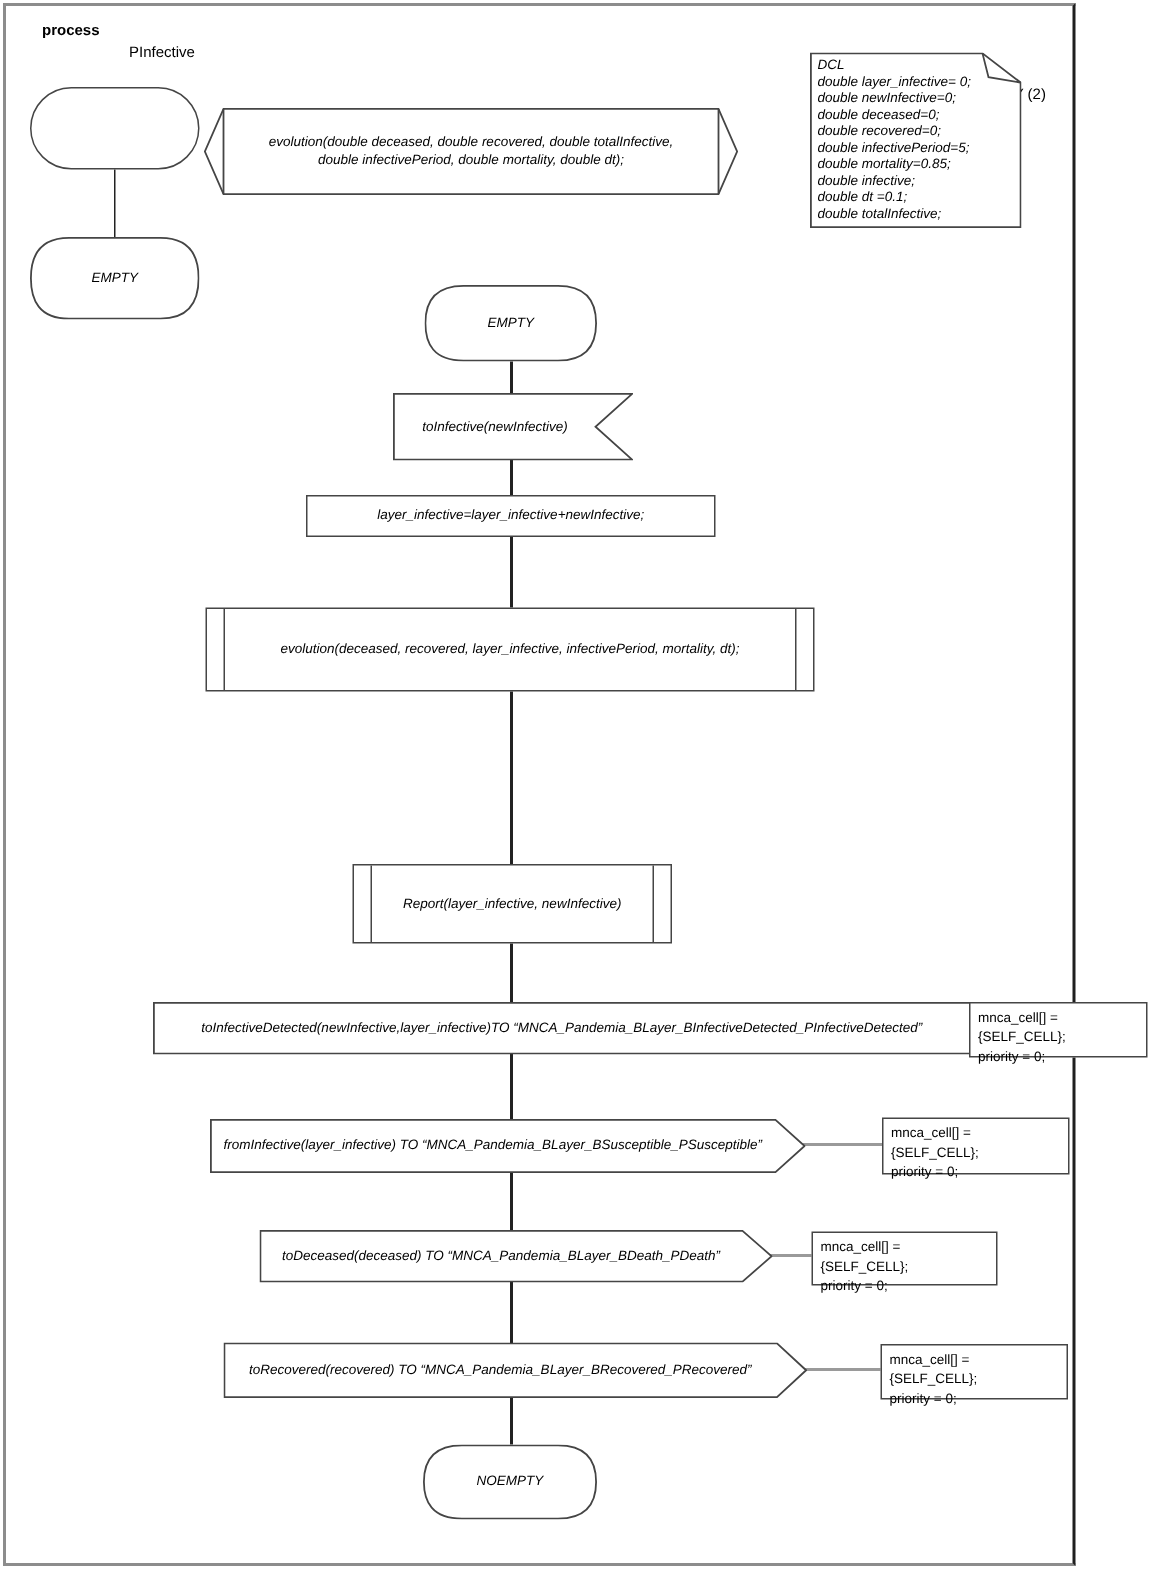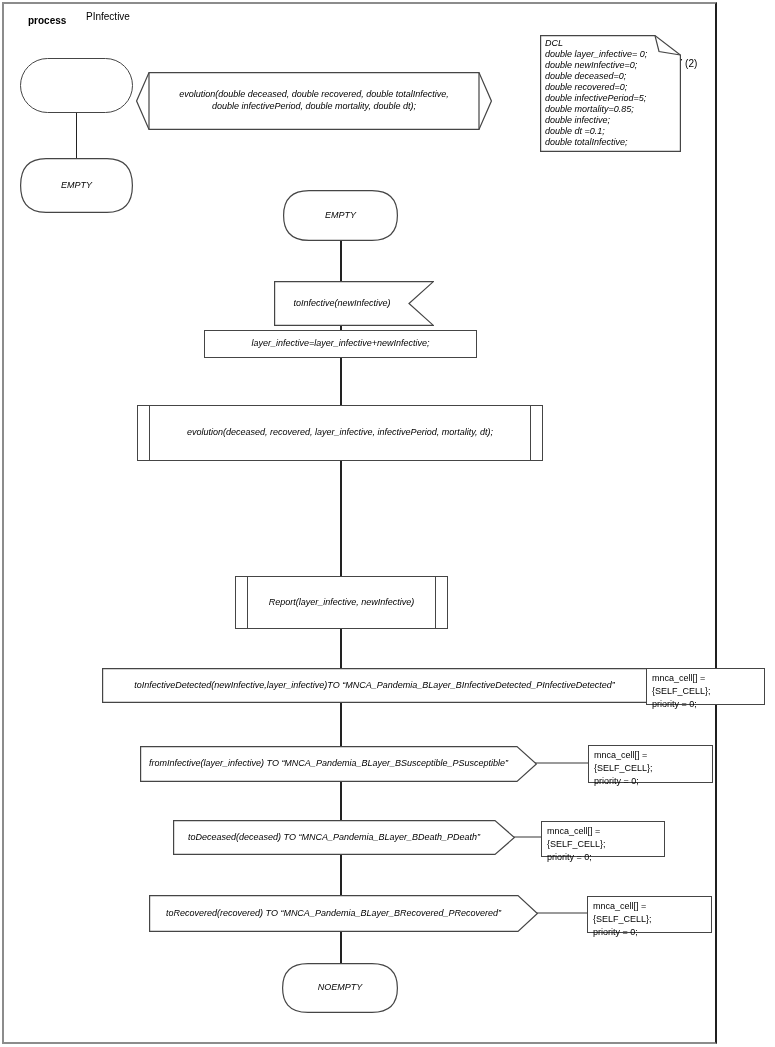--- a/index.html
+++ b/index.html
@@ -39,21 +39,21 @@
   path.noline{fill:none;}
 </style>
 </head>
 <body>
 
 <div id="canvas">
 
   <div class="frame"></div>
 
   <div class="hdr" style="left:8px;top:15px;font-weight:bold;margin-left:20px;">process</div>
-  <div class="hdr" style="left:86px;top:11px;">PInfective</div>
+  <div class="hdr" style="left:86px;top:30px;">PInfective</div>
   <div class="hdr" style="left:648px;top:15px;margin-top:43px;">EMPTY (2)</div>
 
   <div class="vline" style="left:75.5px;top:113px;height:45px;"></div>
   <div class="vline" style="left:340px;top:241px;height:722px;"></div>
 
   <div class="cline" style="left:620px;top:684px;width:27px;"></div>
   <div class="cline" style="left:535px;top:762px;width:54px;"></div>
   <div class="cline" style="left:513px;top:836px;width:29px;"></div>
   <div class="cline" style="left:536px;top:912px;width:52px;"></div>
 
@@ -92,21 +92,21 @@
 double infectivePeriod, double mortality, double dt);</div>
   </div>
 
   <div class="node" style="left:283px;top:190px;width:115px;height:51px;">
     <svg width="115" height="51" viewBox="0 0 115 51">
       <path d="M 26,0.6 H 89 C 109,0.6 114.4,12 114.4,25.5 C 114.4,39 109,50.4 89,50.4 H 26 C 6,50.4 0.6,39 0.6,25.5 C 0.6,12 6,0.6 26,0.6 Z"></path>
     </svg>
     <div class="label">EMPTY</div>
   </div>
 
-  <div class="node" style="left:274px;top:262px;width:160px;height:45px;margin-top:19px;">
+  <div class="node" style="left:262px;top:262px;width:160px;height:45px;">
     <svg width="160" height="45" viewBox="0 0 160 45">
       <path d="M 0.6,0.6 H 159.4 L 135,22.5 L 159.4,44.4 H 0.6 Z"></path>
     </svg>
     <div class="label" style="right:24px;">toInfective(newInfective)</div>
   </div>
 
   <div class="node rectshape" style="left:204px;top:330px;width:273px;height:28px;">
     <div class="label">layer_infective=layer_infective+newInfective;</div>
   </div>
 

